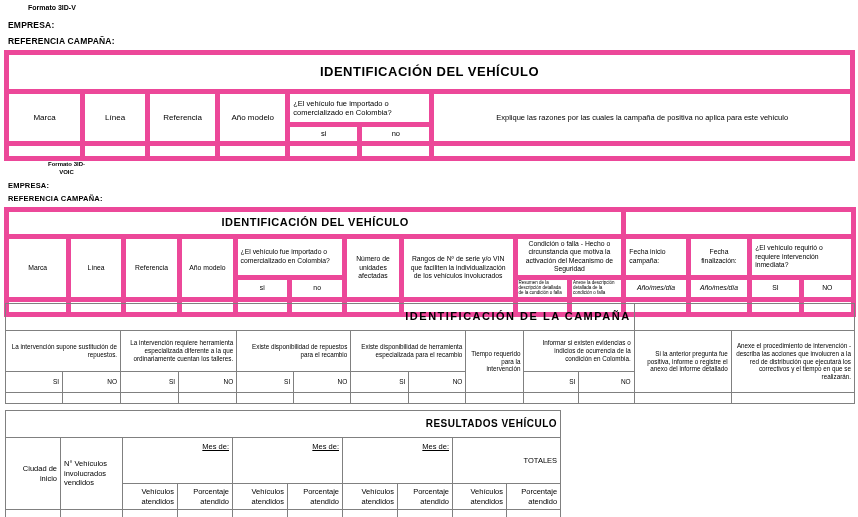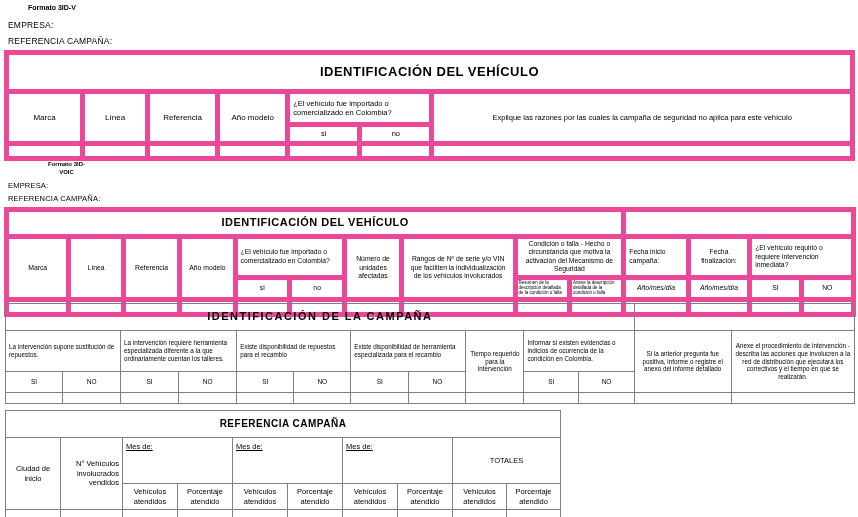--- a/index.html
+++ b/index.html
@@ -1,26 +1,26 @@
 <!DOCTYPE html>
 <html><head>
 <meta charset="utf-8">
 <style>
   html,body{margin:0;padding:0;background:#fff;}
   #page{position:relative;width:858px;height:517px;background:#fff;
         font-family:"Liberation Sans", sans-serif;color:#000;overflow:hidden;}
-  .lbl{font-size:8.5px;font-weight:normal;letter-spacing:.2px;}
+  .lbl{font-size:8.5px;font-weight:bold;letter-spacing:.2px;}
   .fmt{font-size:7px;font-weight:bold;}
   table{border-collapse:collapse;table-layout:fixed;}
   td{overflow:hidden;vertical-align:middle;padding:1px 3px;line-height:1.25;}
   
   .blk td{border:5px solid #ec4899;}
   .blk{border:2px solid #000;}
   
-  .gry td{border:1px solid #808080;}
+  .gry td{border:1px solid #808080;text-align:right;}
   .gry{border:1px solid #6e6e6e;}
   .t1{position:absolute;left:4px;top:50px;width:851px;}
   .t1{border-bottom-width:3px;}
   .t2{position:absolute;left:4px;top:207px;width:852px;border-bottom-width:4px;}
   .t3{position:absolute;left:5px;top:303px;width:850px;}
   .t4{position:absolute;left:5px;top:410px;width:555px;}
   .title1{font-size:13px;font-weight:bold;text-align:center;letter-spacing:.5px;height:32px;}
   .title2{font-size:11px;font-weight:bold;text-align:center;letter-spacing:.5px;height:20px;}
   .title3{font-size:11px;font-weight:bold;text-align:center;letter-spacing:1.5px;height:24px;}
   .title4{font-size:10px;font-weight:bold;text-align:center;letter-spacing:.5px;height:24px;}
@@ -66,21 +66,21 @@
     <tbody>
         <tr>
       <td class="title1" colspan="7">IDENTIFICACIÓN DEL VEHÍCULO</td>
     </tr>
     <tr>
       <td class="h1" rowspan="2">Marca</td>
       <td class="h1" rowspan="2">Línea</td>
       <td class="h1" rowspan="2">Referencia</td>
       <td class="h1" rowspan="2">Año modelo</td>
       <td class="q1" colspan="2">¿El vehículo fue importado o comercializado en Colombia?</td>
-      <td class="c1" rowspan="2">Explique las razones por las cuales la campaña de seguridad no aplica para este vehículo</td>
+      <td class="c1" rowspan="2">Explique las razones por las cuales la campaña de positiva no aplica para este vehículo</td>
     </tr>
     <tr>
       <td class="sn">si</td>
       <td class="sn">no</td>
     </tr>
     <tr>
       <td class="empty"></td>
       <td class="empty"></td>
       <td class="empty"></td>
       <td class="empty"></td>
@@ -231,25 +231,25 @@
         <col style="width:55px">
       <col style="width:55px">
         <col style="width:55px">
       <col style="width:55px">
         <col style="width:55px">
       <col style="width:54px">
         <col style="width:54px">
     </colgroup>
     <tbody>
         <tr>
-      <td class="title4" colspan="10">REFERENCIA CAMPAÑA</td>
+      <td class="title4" colspan="10">RESULTADOS VEHÍCULO</td>
     </tr>
     <tr>
       <td class="h4" rowspan="2">Ciudad de inicio</td>
-      <td class="h4" rowspan="2" style="text-align:right;">N° Vehículos involucrados vendidos</td>
+      <td class="h4" rowspan="2" style="text-align:left;">N° Vehículos involucrados vendidos</td>
       <td class="h4 h4l" colspan="2">Mes de:</td>
       <td class="h4 h4l" colspan="2">Mes de:</td>
       <td class="h4 h4l" colspan="2">Mes de:</td>
       <td class="h4" colspan="2">TOTALES</td>
     </tr>
     <tr>
       <td class="sh4">Vehículos atendidos</td>
       <td class="sh4">Porcentaje atendido</td>
       <td class="sh4">Vehículos atendidos</td>
       <td class="sh4">Porcentaje atendido</td>

